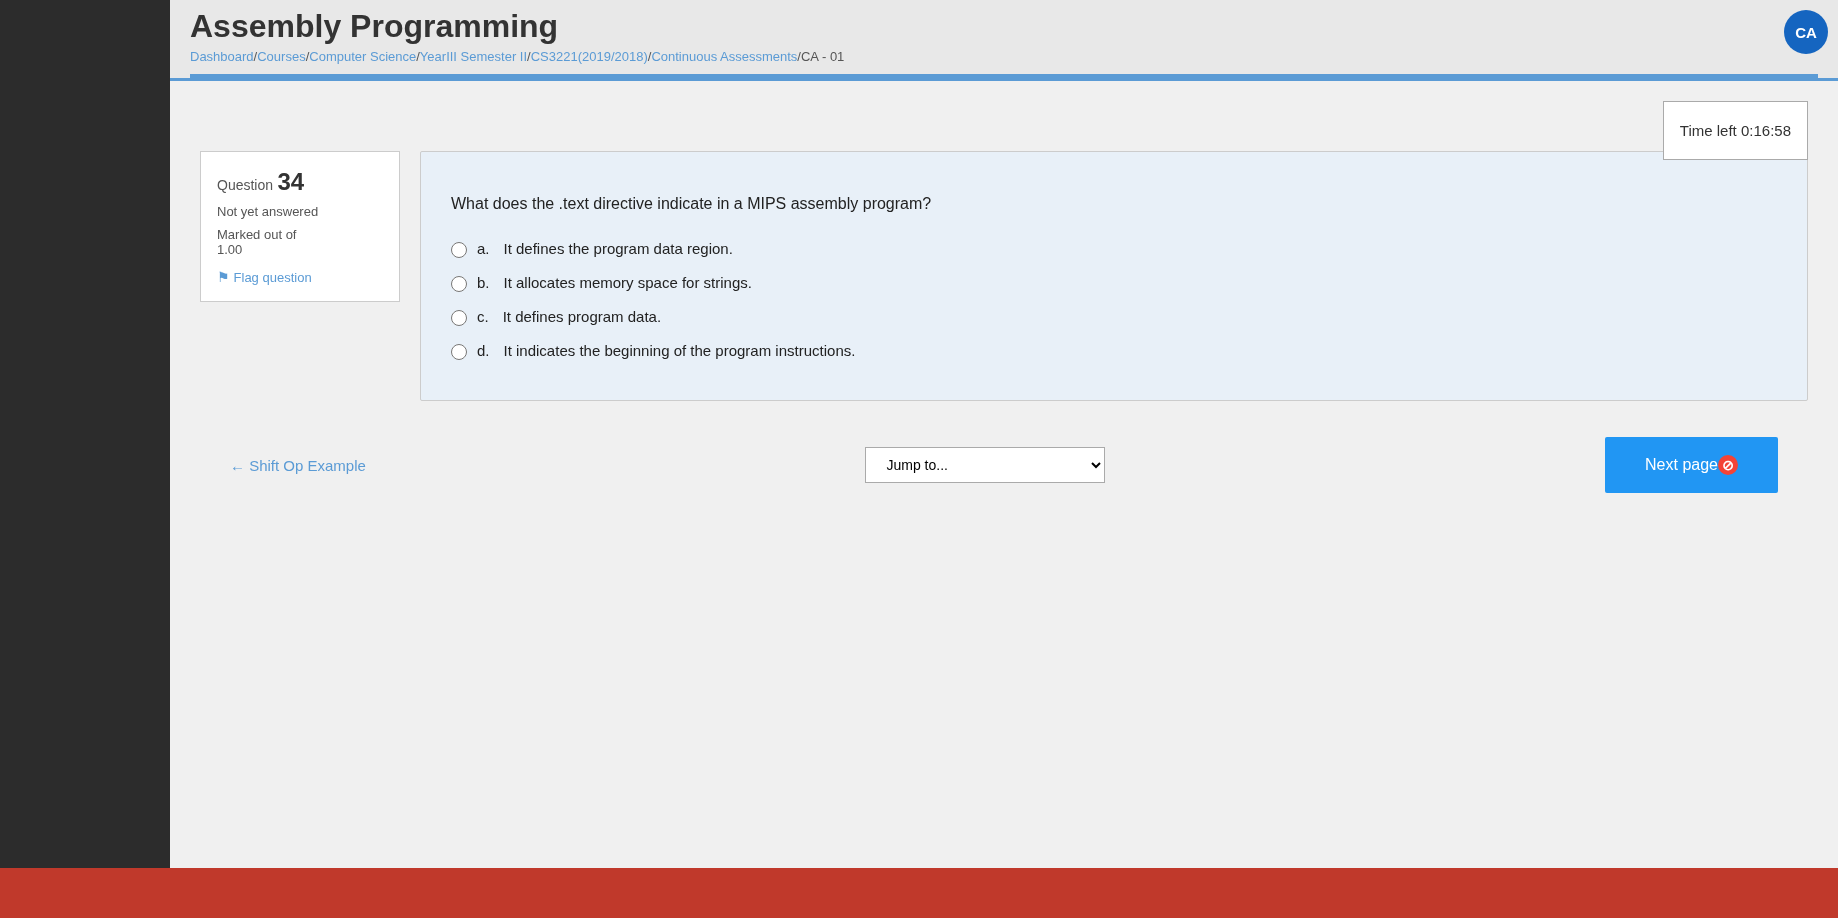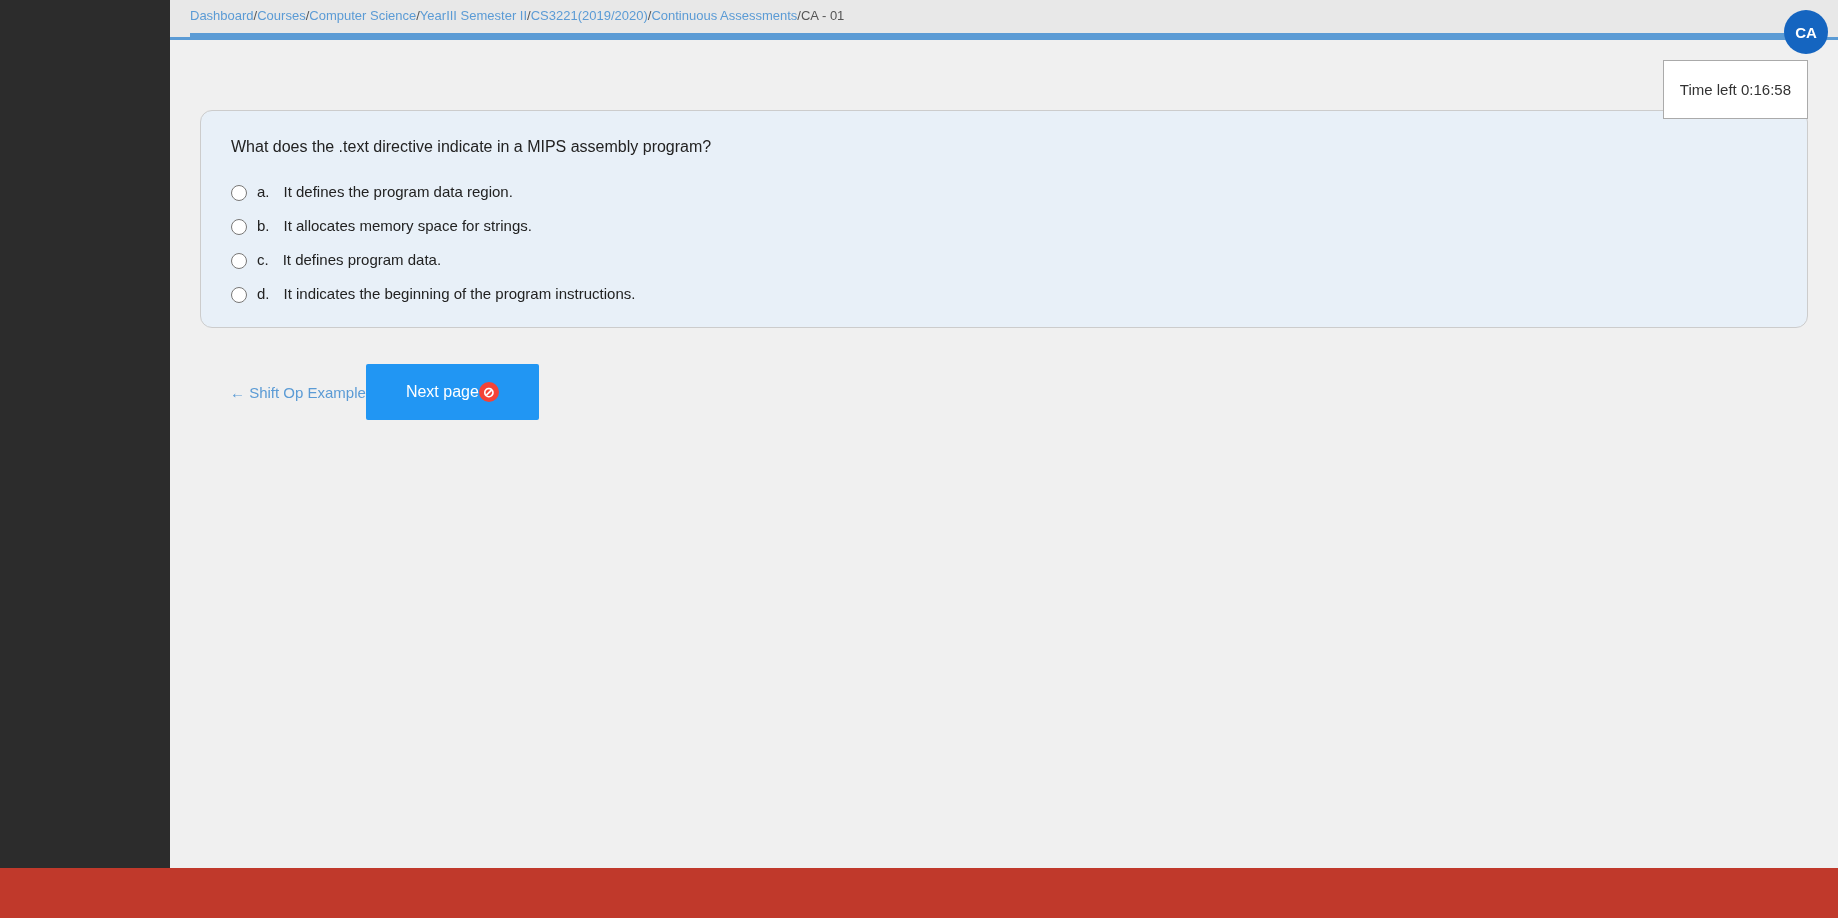--- a/index.html
+++ b/index.html
@@ -132,23 +132,23 @@
     }
 
     .flag-icon {
       color: #5b9bd5;
       font-size: 14px;
     }
 
     .question-main {
       background: #e8f0f8;
       border: 1px solid #ccc;
-      padding: 24px 30px;
+      padding: 40px 30px;
       flex: 1;
-      border-radius: 12px;
+      border-radius: 2px;
     }
 
     .question-text {
       font-size: 16px;
       color: #222;
       margin-bottom: 24px;
       line-height: 1.5;
     }
 
     .answer-options {
@@ -274,46 +274,61 @@
 </head>
 <body>
 
 <div class="left-sidebar"></div>
 
 <div class="top-right-avatar">CA</div>
 
 <div class="main-wrapper">
 
   <div class="header-area">
+    <div class="page-title">Assembly Programming</div>
     <div class="breadcrumb">
       <a>Dashboard</a>
       <span class="separator">/</span>
       <a>Courses</a>
       <span class="separator">/</span>
       <a>Computer Science</a>
       <span class="separator">/</span>
       <a>YearIII Semester II</a>
       <span class="separator">/</span>
-      <a>CS3221(2019/2020)</a>
+      <a>CS3221(2019/2018)</a>
       <span class="separator">/</span>
       <a>Continuous Assessments</a>
       <span class="separator">/</span>
       <span class="current">CA - 01</span>
     </div>
     <div class="blue-bar"></div>
   </div>
 
   <div class="content-area">
 
     <div class="timer-box">
       <span>Time left</span>&nbsp;<span>0:16:58</span>
     </div>
 
     <div class="quiz-container">
 
+      <div class="question-sidebar">
+        <div>
+          <span class="question-label-text">Question</span>&nbsp;<span class="question-number">34</span>
+        </div>
+        <div class="question-status">Not yet answered</div>
+        <div class="marked-out">
+          <span>Marked out of</span><br>
+          <span>1.00</span>
+        </div>
+        <div class="flag-question">
+          <span class="flag-icon">⚑</span>
+          <span>Flag question</span>
+        </div>
+      </div>
 
       <div class="question-main">
         <div class="question-text">What does the .text directive indicate in a MIPS assembly program?</div>
         <div class="answer-options">
           <label class="answer-option">
             <input type="radio" name="answer" style="">
             <span class="option-letter">a.</span>
             <span>It defines the program data region.</span>
           </label>
           <label class="answer-option">
@@ -330,20 +345,25 @@
             <input type="radio" name="answer" style="">
             <span class="option-letter">d.</span>
             <span>It indicates the beginning of the program instructions.</span>
           </label>
         </div>
       </div>
     </div>
 
     <div class="bottom-bar">
       <a class="prev-link">← Shift Op Example</a>
+      <div class="jump-select-wrapper">
+        <select class="jump-select">
+          <option>Jump to...</option>
+        </select>
+      </div>
       <button class="next-button">
         <span>Next page</span>
         <span class="no-icon">⊘</span>
       </button>
     </div>
   </div>
 </div>
 
 <div class="taskbar"></div>
 

